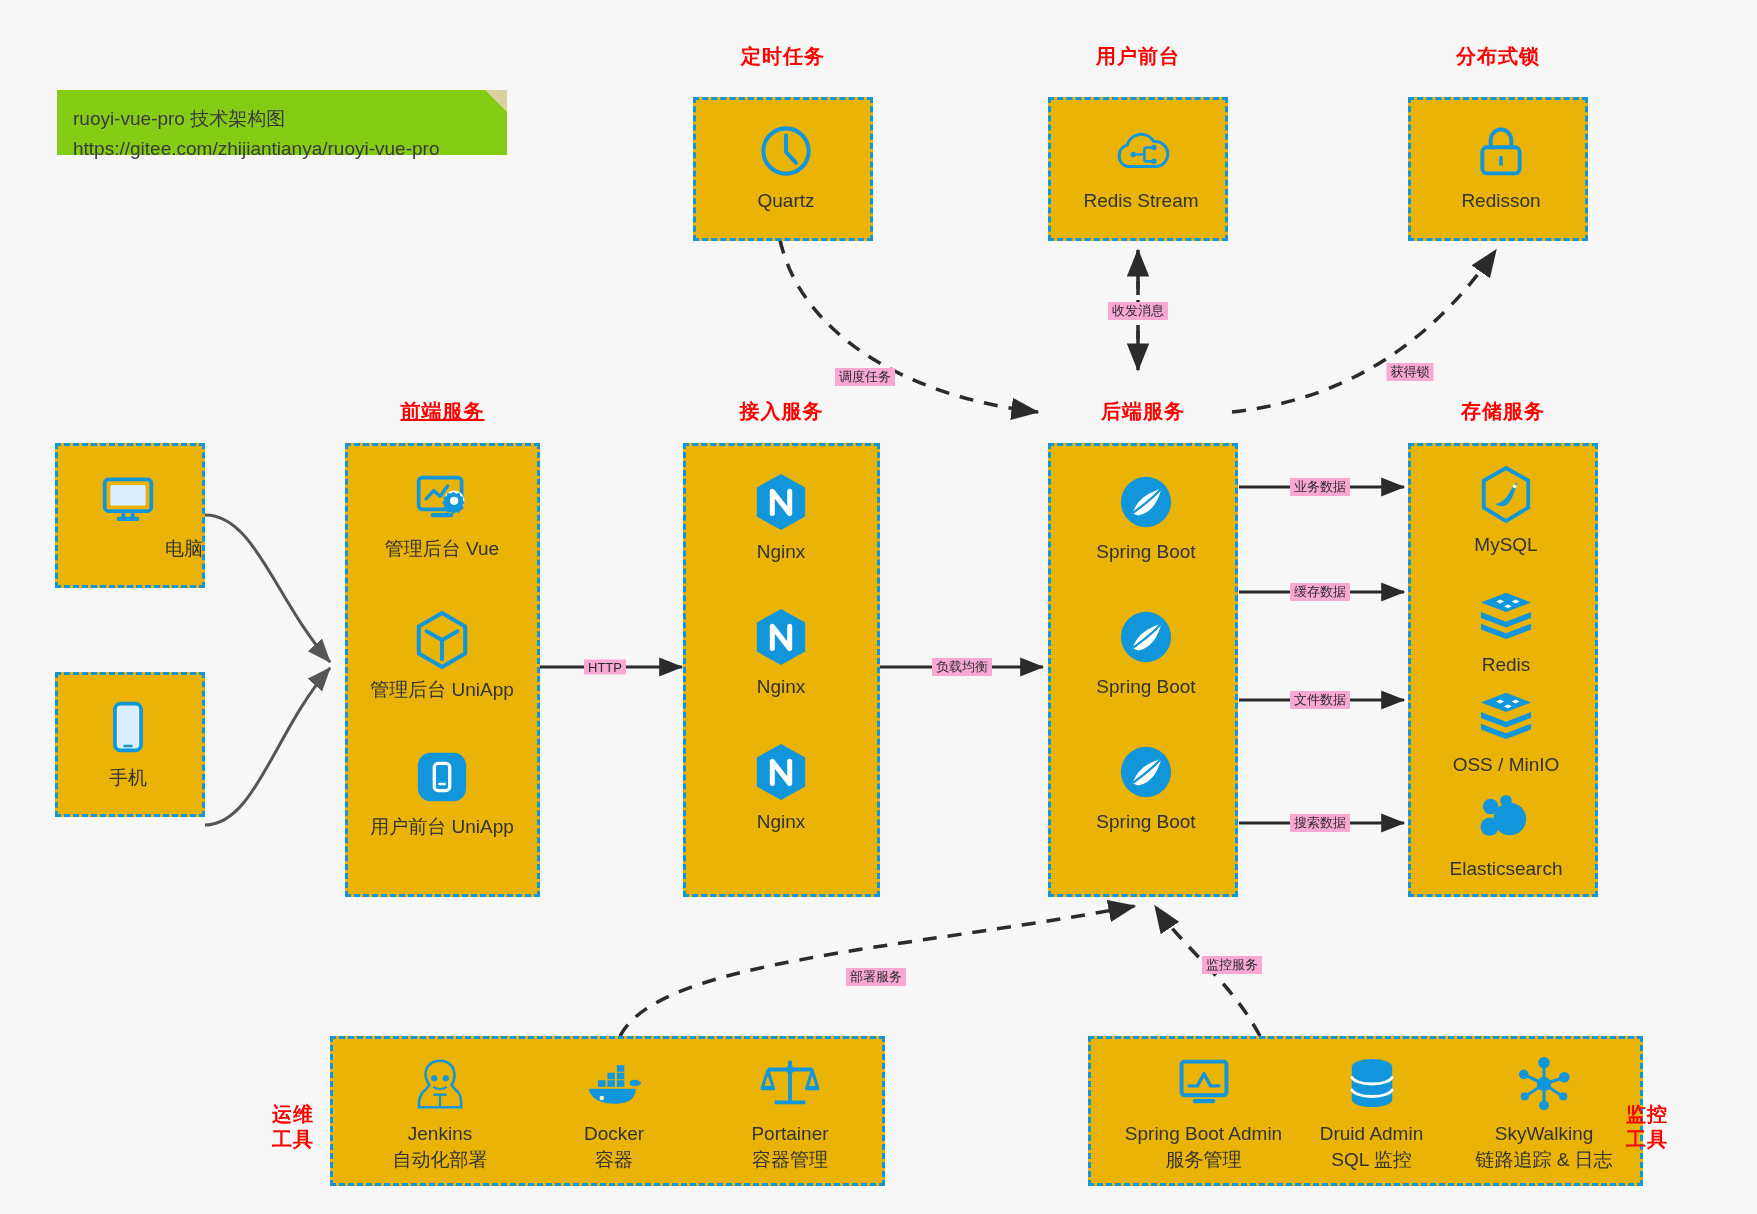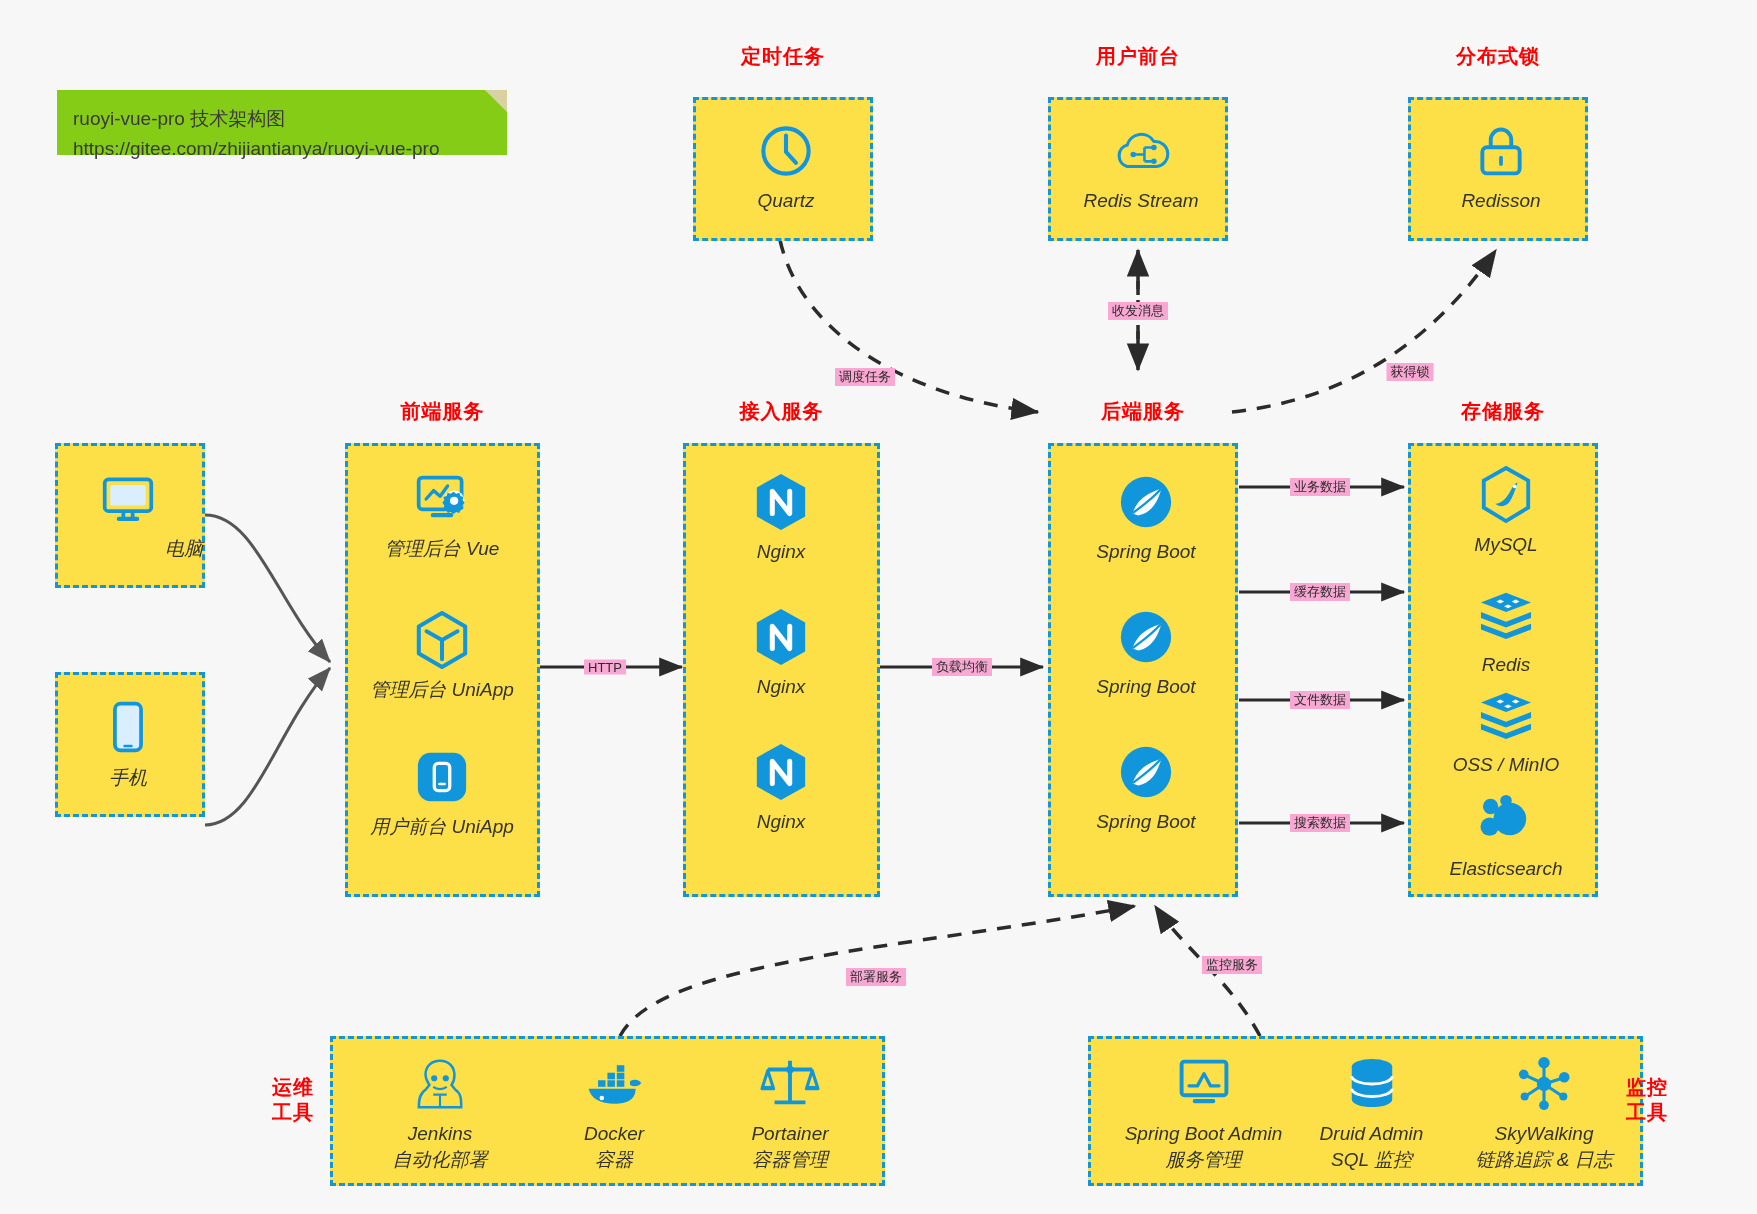--- a/index.html
+++ b/index.html
@@ -9,34 +9,33 @@
     font-family:"Liberation Sans","DejaVu Sans",sans-serif;
     position:relative;overflow:hidden;
   }
   #stage{position:absolute;inset:0;}
   svg.edges{position:absolute;left:0;top:0;width:1757px;height:1214px;pointer-events:none;}
 
   
   .group{
     position:absolute;
     border:3px dashed #1296db;
-    background:#fde047;
+    background:#eab308;
     box-sizing:border-box;
-    font-style:italic;
   }
   .grp-title{
     position:absolute;
     color:#ff0000;
     font-weight:bold;
     font-size:20px;
     letter-spacing:1px;
     white-space:nowrap;
     text-align:center;
   }
-  .grp-title.side{line-height:1.25;}
+  .grp-title.side{line-height:1.25;margin-top:27px;}
 
   
   .node{
     position:absolute;
     text-align:center;
     width:160px;
   }
   .node .ico{
     height:62px;
     display:flex;align-items:center;justify-content:center;
@@ -199,21 +198,21 @@
       <div class="ico">
         <svg width="42" height="56" viewBox="0 0 44 60">
           <rect x="8" y="4" width="28" height="50" rx="6" fill="#d9efff" stroke="#1296db" stroke-width="4"></rect>
           <rect x="17" y="48" width="10" height="2.6" rx="1.3" fill="#1296db"></rect>
         </svg>
       </div>
       <div class="lbl">手机</div>
     </div>
   </div>
 
-  <div class="grp-title" style="left:345px;top:398px;width:195px;">前端服务</div>
+  <div class="grp-title" style="left:345px;top:398px;width:195px;text-decoration:underline;">前端服务</div>
   <div class="group" style="left:345px;top:443px;width:195px;height:454px;">
 
     <div class="node" style="left:14px;top:22px;">
       <div class="ico">
         <svg width="60" height="56" viewBox="0 0 64 60">
           <rect x="7" y="7" width="46" height="34" rx="4" fill="none" stroke="#1296db" stroke-width="4"></rect>
           <path d="M15,30 L23,21 L30,27 L38,16" fill="none" stroke="#1296db" stroke-width="3.6" stroke-linecap="round" stroke-linejoin="round"></path>
           <rect x="20" y="45" width="24" height="4.5" rx="2" fill="#1296db"></rect>
           <circle cx="45" cy="32" r="11" fill="#ffffff"></circle>
           <path d="M45,22 l3,2.2 3.4,-1 1.2,3.4 3.4,1.2 -1,3.4 2.2,3 -2.2,3 1,3.4 -3.4,1.2 -1.2,3.4 -3.4,-1 -3,2.2 -3,-2.2 -3.4,1 -1.2,-3.4 -3.4,-1.2 1,-3.4 -2.2,-3 2.2,-3 -1,-3.4 3.4,-1.2 1.2,-3.4 3.4,1 z" fill="#1296db" transform="translate(-0.4,0) scale(0.98) translate(0.6,0.6)"></path>

